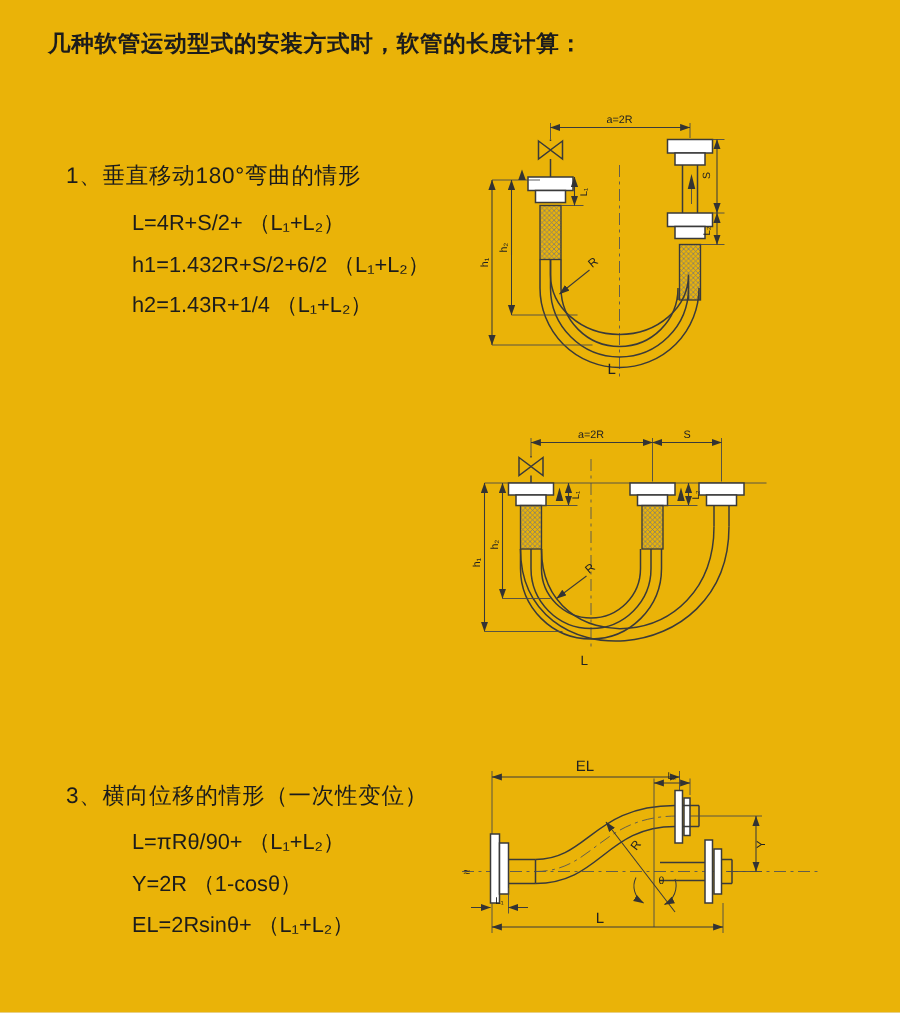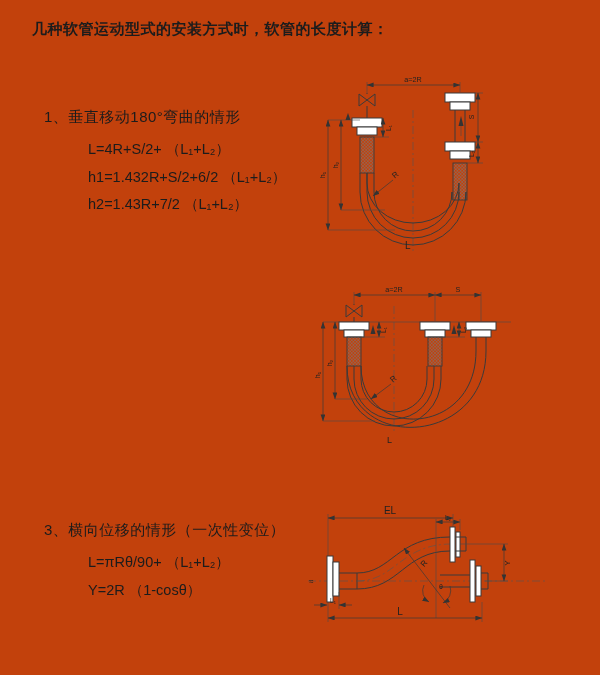--- a/index.html
+++ b/index.html
@@ -1,17 +1,17 @@
 <!DOCTYPE html>
 <html><head>
 <meta charset="utf-8">
 <style>
   html,body{margin:0;padding:0;background:#e8e8e8;}
   #page{
-    position:relative;width:600px;height:675px;background:#c2410c;
+    position:relative;width:600px;height:675px;background:#eab308;
     font-family:"Liberation Sans","DejaVu Sans",sans-serif;color:#1c1c1c;overflow:hidden;
   }
   .title{position:absolute;left:32px;top:20px;font-size:15px;font-weight:600;letter-spacing:.5px;}
   .section{position:absolute;left:44px;}
   .heading{font-size:15px;font-weight:400;letter-spacing:.5px;}
   .formulas{margin-left:44px;margin-top:9px;}
   .formula{height:27.5px;line-height:27.5px;font-size:14.5px;font-weight:400;white-space:pre;}
   .diag{position:absolute;}
   svg{display:block;}
   svg text{font-family:"Liberation Sans","DejaVu Sans",sans-serif;fill:#222;}
@@ -27,21 +27,21 @@
 
 <div id="page">
 
   <div class="title">几种软管运动型式的安装方式时，软管的长度计算：</div>
 
   <div class="section" style="top:108px">
     <div class="heading">1、垂直移动180°弯曲的情形</div>
     <div class="formulas">
       <div class="formula">L=4R+S/2+ （L₁+L₂）</div>
       <div class="formula">h1=1.432R+S/2+6/2 （L₁+L₂）</div>
-      <div class="formula">h2=1.43R+7/2 （L₁+L₂）</div>
+      <div class="formula">h2=1.43R+1/4 （L₁+L₂）</div>
     </div>
   </div>
 
   <div class="diag" style="left:315px;top:70px">
     <svg width="215" height="192" viewBox="0 0 215 192">
       <defs>
         <marker id="m1" refX="6.6" refY="2.4" markerWidth="8" markerHeight="6" orient="auto-start-reverse" markerUnits="userSpaceOnUse">
           <path d="M0,0L6.8,2.4L0,4.8z" fill="#333"></path>
         </marker>
         <pattern id="b1" width="3.2" height="3.2" patternUnits="userSpaceOnUse">
@@ -214,20 +214,21 @@
 
       <text x="72" y="162" font-size="9">L</text>
     </svg>
   </div>
 
   <div class="section" style="top:521px">
     <div class="heading">3、横向位移的情形（一次性变位）</div>
     <div class="formulas">
       <div class="formula">L=πRθ/90+ （L₁+L₂）</div>
       <div class="formula">Y=2R （1-cosθ）</div>
+      <div class="formula">EL=2Rsinθ+ （L₁+L₂）</div>
     </div>
   </div>
 
   <div class="diag" style="left:300px;top:498px">
     <svg width="255" height="165" viewBox="0 0 255 165">
       <defs>
         <marker id="m3" refX="6.6" refY="2.4" markerWidth="8" markerHeight="6" orient="auto-start-reverse" markerUnits="userSpaceOnUse">
           <path d="M0,0L6.8,2.4L0,4.8z" fill="#333"></path>
         </marker>
       </defs>

